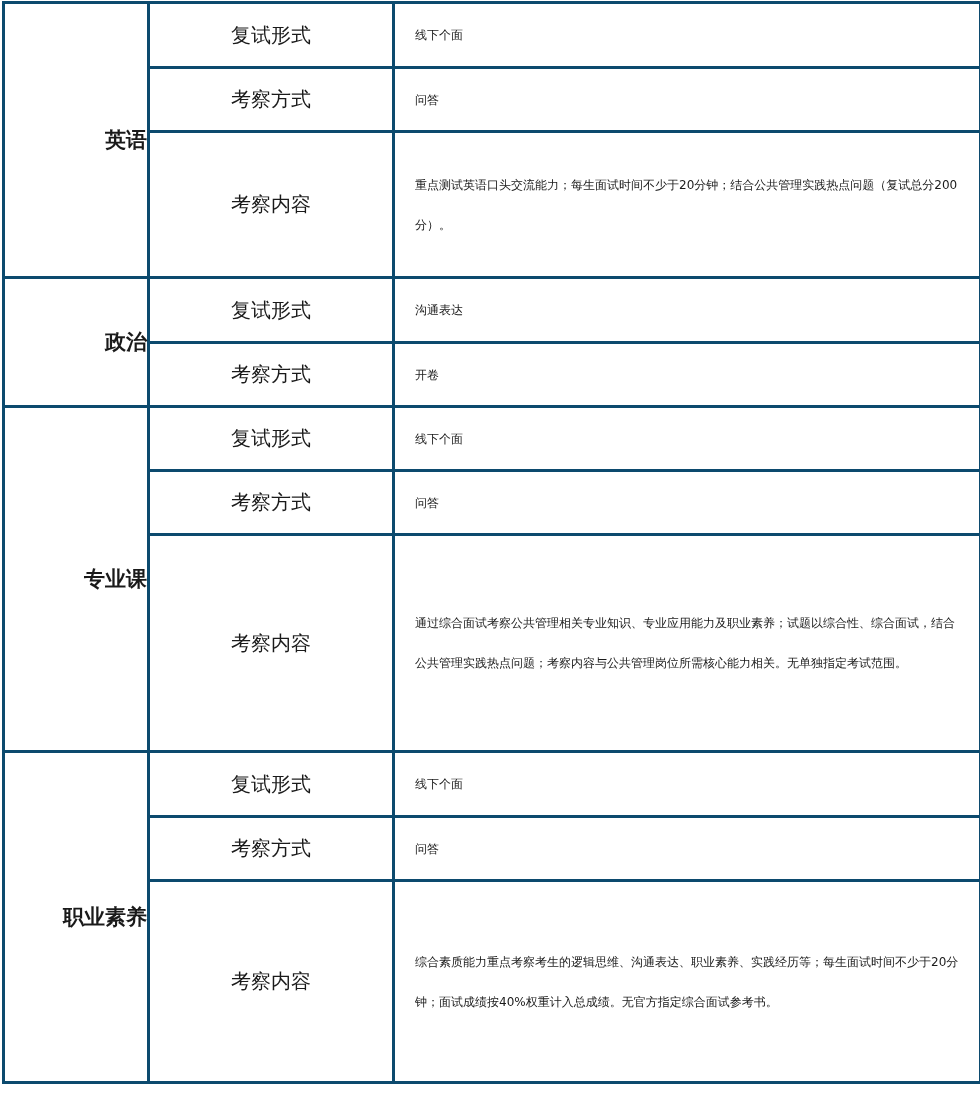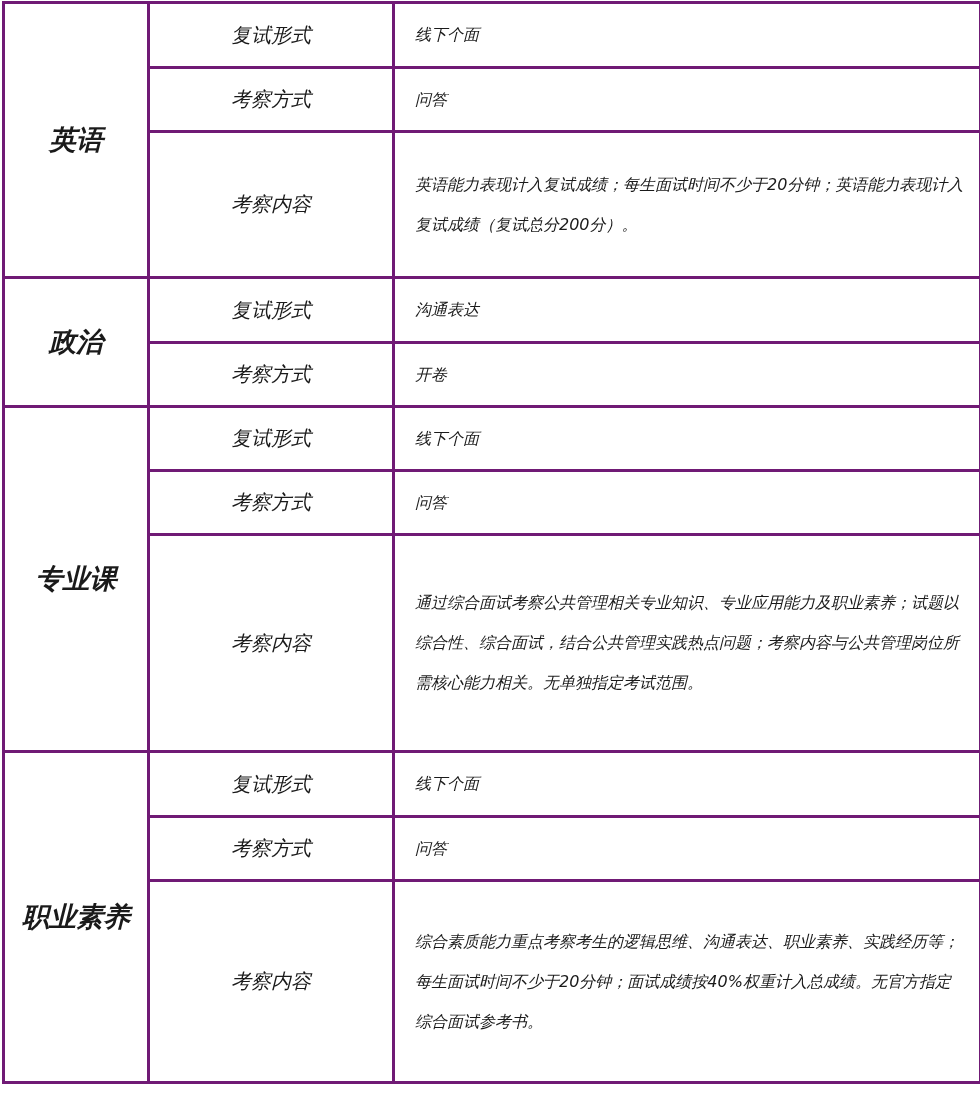--- a/index.html
+++ b/index.html
@@ -3,31 +3,30 @@
 <meta charset="utf-8">
 <style>
   html, body { margin: 0; padding: 0; background: #ffffff; }
   body { width: 980px; height: 1120px; overflow: hidden; position: relative;
          font-family: "DejaVu Sans", "Liberation Sans", sans-serif; color: #1a1a1a; }
   table.exam {
     position: absolute; left: 2px; top: 1px;
     width: 977px; border-collapse: collapse; table-layout: fixed;
   }
   table.exam td {
-    border: 3px solid #701a75;
+    border: 3px solid #0c4a6e;
     padding: 0;
     vertical-align: middle;
-    font-style: italic;
   }
   col.c1 { width: 145px; }
   col.c2 { width: 245px; }
   col.c3 { width: 587px; }
-  td.subject { text-align: center; font-weight: bold; font-size: 27px; }
+  td.subject { text-align: right; font-weight: bold; font-size: 21px; }
   td.label { text-align: center; font-size: 20px; }
-  td.value { font-size: 16px; padding: 0 14px 0 20px !important; line-height: 40px; }
+  td.value { font-size: 12px; padding: 0 14px 0 20px !important; line-height: 40px; }
   tr.h68 td { height: 62px; }
   tr.h67 td { height: 61px; }
 </style>
 </head>
 <body>
 
 <table class="exam">
   <colgroup>
       <col class="c1">
       <col class="c2">
@@ -39,21 +38,21 @@
       <td class="subject" rowspan="3">英语</td>
       <td class="label">复试形式</td>
       <td class="value">线下个面</td>
     </tr>
     <tr class="h67">
       <td class="label">考察方式</td>
       <td class="value">问答</td>
     </tr>
     <tr>
       <td class="label" style="height:143px">考察内容</td>
-      <td class="value">英语能力表现计入复试成绩；每生面试时间不少于20分钟；英语能力表现计入复试成绩（复试总分200分）。</td>
+      <td class="value">重点测试英语口头交流能力；每生面试时间不少于20分钟；结合公共管理实践热点问题（复试总分200分）。</td>
     </tr>
 
     <tr class="h68">
       <td class="subject" rowspan="2">政治</td>
       <td class="label">复试形式</td>
       <td class="value">沟通表达</td>
     </tr>
     <tr class="h67">
       <td class="label">考察方式</td>
       <td class="value">开卷</td>

